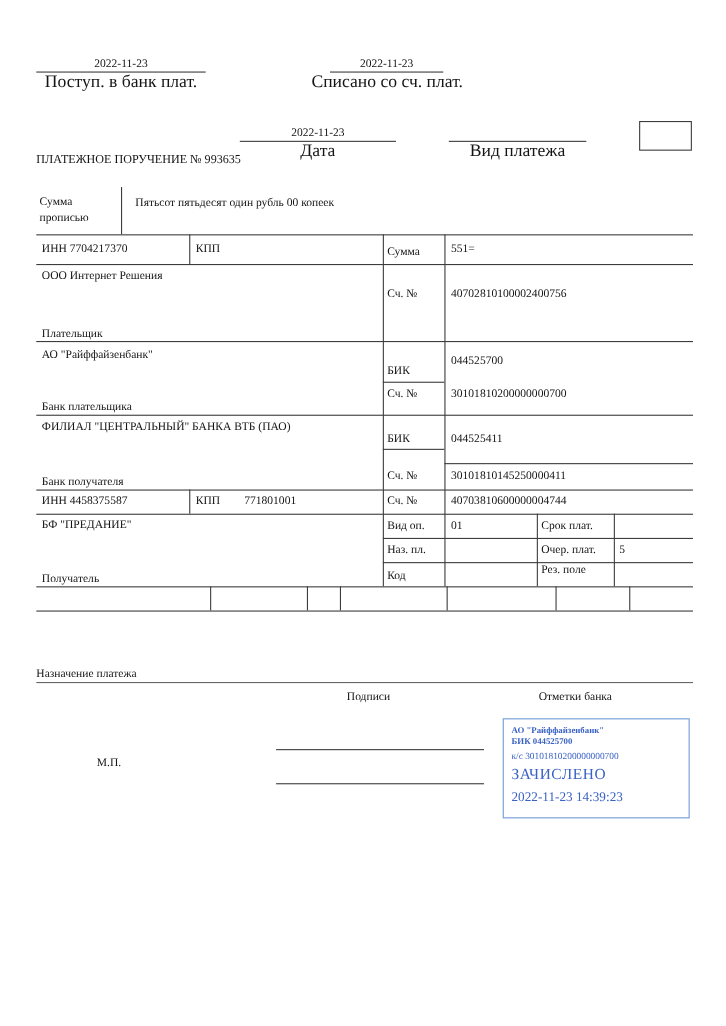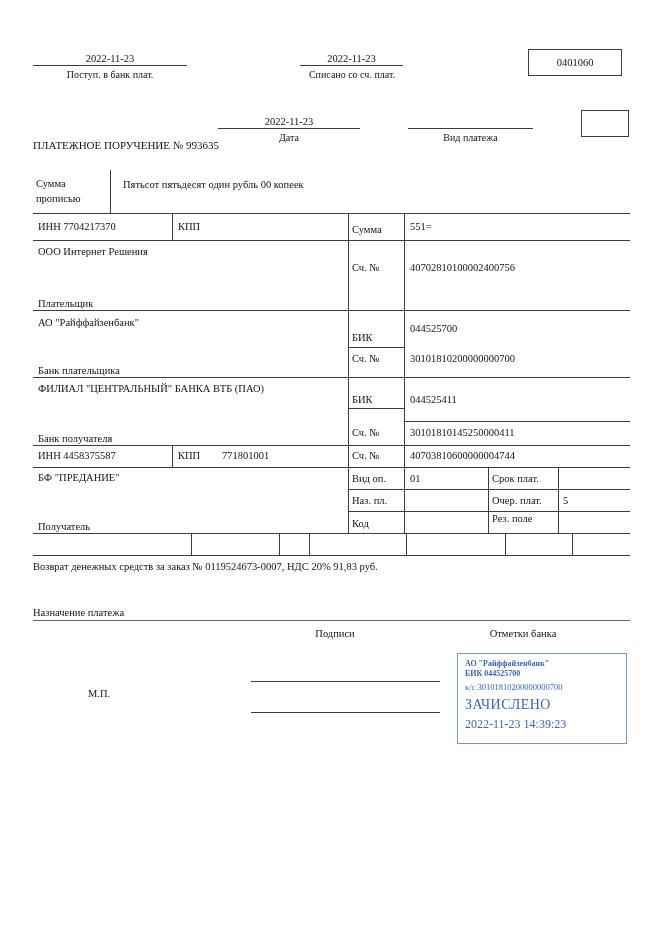--- a/index.html
+++ b/index.html
@@ -1,20 +1,20 @@
 <!DOCTYPE html>
 <html><head>
 <meta charset="utf-8">
 <style>
   html,body{margin:0;padding:0;background:#e8e8e8;}
   #page{position:relative;width:660px;height:933px;background:#ffffff;
         font-family:"Liberation Serif", serif;color:#141414;overflow:hidden;}
   .t{position:absolute;font-size:10.5px;line-height:11px;white-space:nowrap;}
   .c{text-align:center;}
-  .sm{font-size:10px;}
+  .sm{font-size:16px;}
   .hline{position:absolute;height:0;border-top:1px solid #3c3c3c;}
   .vline{position:absolute;width:0;border-left:1px solid #3c3c3c;}
   .box{position:absolute;border:1px solid #3c3c3c;background:#fff;}
   .wrap{white-space:normal;}
   
   #stamp{position:absolute;left:457px;top:653px;width:170px;height:91px;
          box-sizing:border-box;padding:5px 4px 0 7px;}
   #stamp .s1{font-size:8px;line-height:9.5px;font-weight:bold;white-space:nowrap;}
   #stamp .s2{font-size:8.5px;line-height:10px;margin-top:4px;white-space:nowrap;}
   #stamp .s3{font-size:14px;line-height:15px;margin-top:5px;letter-spacing:0.5px;white-space:nowrap;}
@@ -26,23 +26,20 @@
 <div id="page">
 
   <div class="t c" style="left:33px;top:53px;width:154px;">2022-11-23</div>
   <div class="hline" style="left:33px;top:65px;width:154px;"></div>
   <div class="t c sm" style="left:33px;top:69px;width:154px;">Поступ. в банк плат.</div>
 
   <div class="t c" style="left:300px;top:53px;width:103px;">2022-11-23</div>
   <div class="hline" style="left:300px;top:65px;width:103px;"></div>
   <div class="t c sm" style="left:282px;top:69px;width:140px;">Списано со сч. плат.</div>
 
-  <div class="box" style="left:528px;top:49px;width:92px;height:25px;">
-    <div class="t c" style="left:0;top:7px;width:92px;">0401060</div>
-  </div>
 
   <div class="t" style="left:33px;top:116px;font-size:11px;margin-top:24px;">ПЛАТЕЖНОЕ ПОРУЧЕНИЕ № 993635</div>
   <div class="t c" style="left:218px;top:116px;width:142px;">2022-11-23</div>
   <div class="hline" style="left:218px;top:128px;width:142px;"></div>
   <div class="t c sm" style="left:218px;top:132px;width:142px;">Дата</div>
   <div class="hline" style="left:408px;top:128px;width:125px;"></div>
   <div class="t c sm" style="left:408px;top:132px;width:125px;">Вид платежа</div>
   <div class="box" style="left:581px;top:110px;width:46px;height:25px;"></div>
 
   <div class="vline" style="left:110px;top:170px;height:43px;"></div>
@@ -110,21 +107,20 @@
   <div class="hline" style="left:33px;top:533px;width:597px;"></div>
 
   <div class="vline" style="left:191px;top:533px;height:22px;"></div>
   <div class="vline" style="left:279px;top:533px;height:22px;"></div>
   <div class="vline" style="left:309px;top:533px;height:22px;"></div>
   <div class="vline" style="left:406px;top:533px;height:22px;"></div>
   <div class="vline" style="left:505px;top:533px;height:22px;"></div>
   <div class="vline" style="left:572px;top:533px;height:22px;"></div>
   <div class="hline" style="left:33px;top:555px;width:597px;"></div>
 
-  <div class="t" style="left:33px;top:561px;">Возврат денежных средств за заказ № 0119524673-0007, НДС 20% 91,83 руб.</div>
   <div class="t" style="left:33px;top:607px;">Назначение платежа</div>
   <div class="hline" style="left:33px;top:620px;width:597px;border-top:1.5px solid #666;"></div>
 
   <div class="t c" style="left:270px;top:628px;width:130px;">Подписи</div>
   <div class="t c" style="left:458px;top:628px;width:130px;">Отметки банка</div>
   <div class="t" style="left:88px;top:688px;">М.П.</div>
   <div class="hline" style="left:251px;top:681px;width:189px;"></div>
   <div class="hline" style="left:251px;top:712px;width:189px;"></div>
 
   <div id="stamp" style="color: rgb(58, 98, 196); border: 1px solid rgb(111, 154, 216);">

